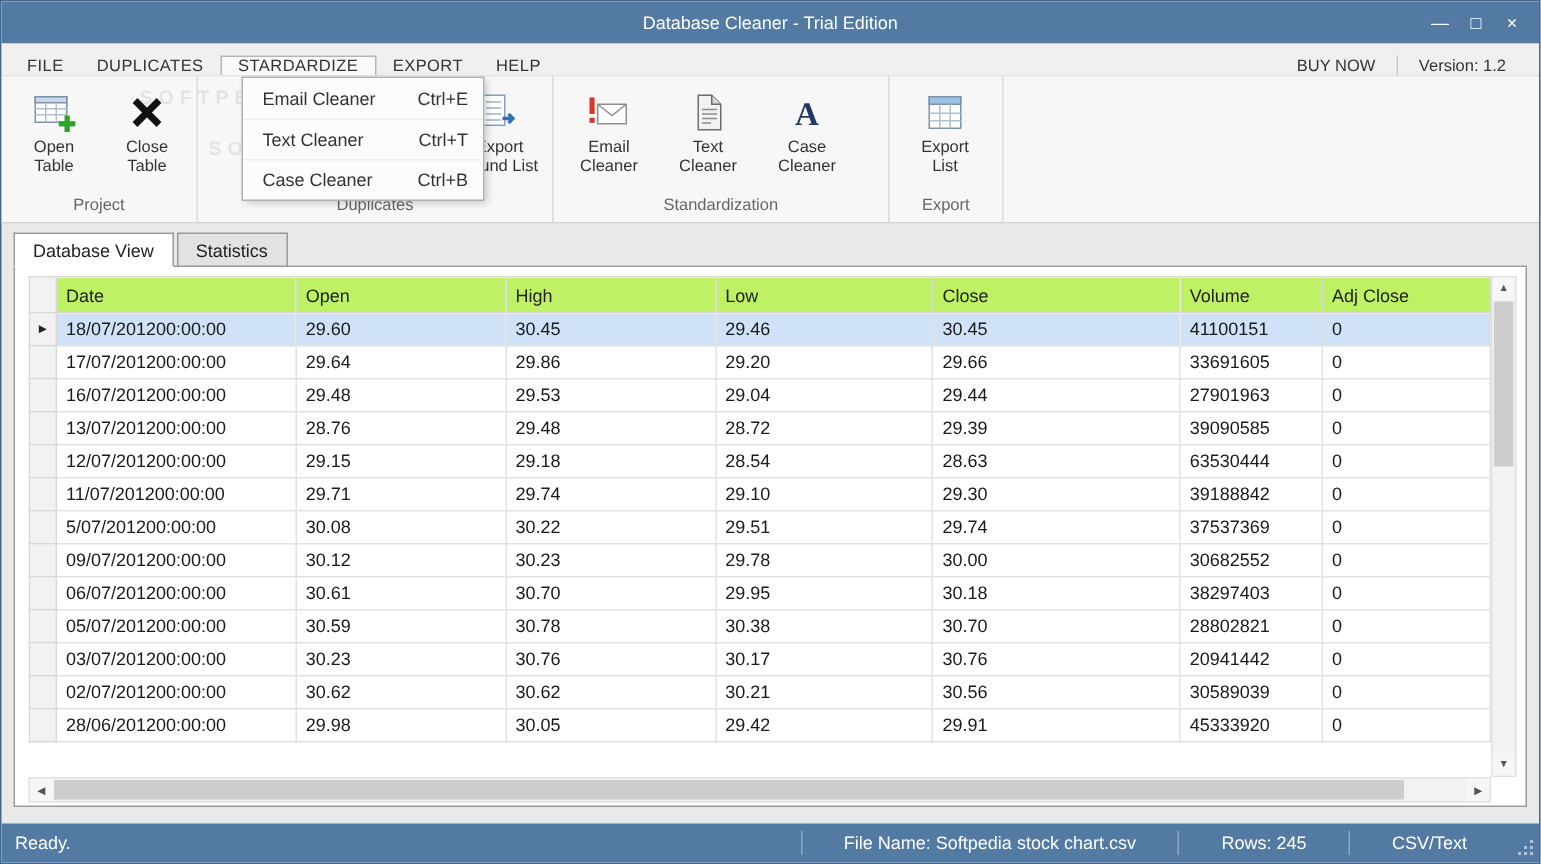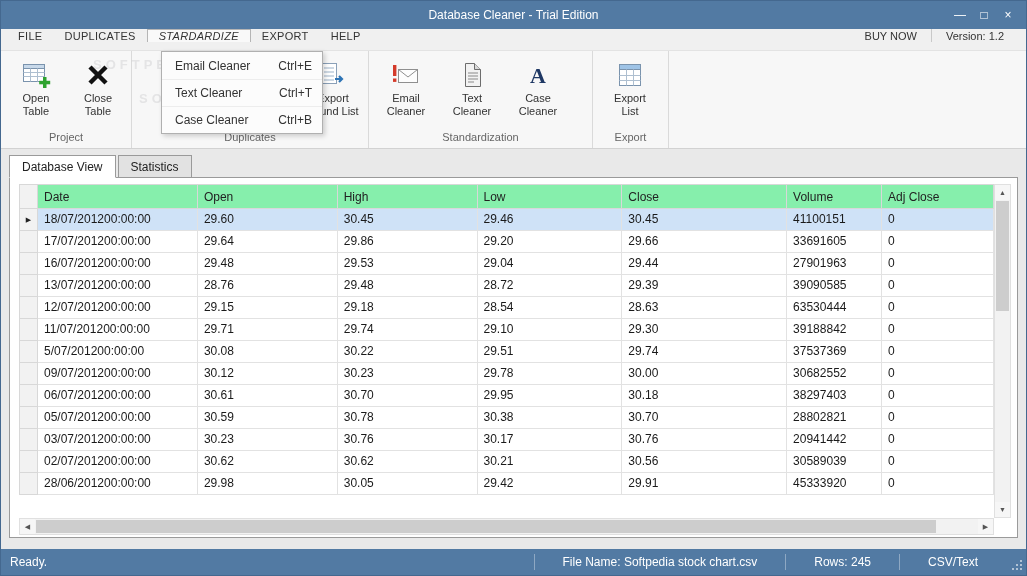--- a/index.html
+++ b/index.html
@@ -11,26 +11,26 @@
   .titlebar { position:absolute; top:0; left:0; right:0; height:28px;
               background:var(--titlebar,#527aa3); }
   .title { position:absolute; left:0; right:0; top:0; height:16px; line-height:28px;
            text-align:center; color:#fff; font-size:12px; }
   .win-controls { position:absolute; right:6px; top:0; height:28px; display:flex; align-items:center; z-index:2; }
   .win-btn { width:24px; height:20px; color:#fff; font-size:12px; display:flex;
              align-items:center; justify-content:center; cursor:default; }
 
   
   .menubar { position:absolute; top:28px; left:0; right:0; height:22px; background:#f0f0f0;
-             display:flex; align-items:flex-start; font-size:11px; color:#333;
+             display:flex; align-items:flex-end; font-size:11px; color:#333;
              border-bottom:1px solid #e3e3e3; }
   .menu-items { display:flex; padding-left:6px; }
   .menu-item { padding:0 11px; display:flex; align-items:center; letter-spacing:.3px; }
   .menu-item.open { background:#f9f9f9; border:1px solid #b5b5b5; border-bottom:none;
-                    position:relative; z-index:11;font-style:italic; }
+                    position:relative; z-index:11; }
   .menu-right { margin-left:auto; display:flex; align-items:center; padding-right:8px; }
   .buynow { padding:0 14px; }
   .menusep { width:1px; height:13px; background:#c9c9c9; }
   .version { padding:0 14px; }
 
   
   .ribbon { position:absolute; top:50px; left:0; right:0; height:98px; background:#f7f7f7;
             border-bottom:1px solid #d2d2d2; }
   .rgroups { display:flex; height:100%; }
   .rgroup { display:flex; flex-direction:column; border-right:1px solid #dadada; height:100%; }
@@ -63,21 +63,21 @@
          background:#e2e2e2; margin-right:2px; cursor:default; }
   .tab.active { background:#fff; border-bottom:1px solid #fff; }
 
   
   .panel { position:absolute; left:8px; right:8px; top:176px; height:361px; background:#fff;
            border:1px solid #9a9a9a; }
   .grid-clip { position:absolute; left:9px; top:6px; width:975px; height:334px; overflow:hidden; }
   .grid { border-collapse:collapse; table-layout:fixed; font-size:12px; color:#1a1a1a; }
   .grid th, .grid td { border:1px solid #e2e2e2; padding:0 6px; text-align:left;
                        white-space:nowrap; overflow:hidden; font-weight:normal; }
-  .grid th { height:24px; background:#86efac; border-color:#d8d8d8; color:#222; }
+  .grid th { height:24px; background:#bef264; border-color:#d8d8d8; color:#222; }
   .grid td { height:21px; line-height:21px; }
   .grid .rowhdr { background:#f2f2f2; border-color:#d8d8d8; padding:0; text-align:center;
                   font-size:7px; color:#222; }
   .grid tr.selected td { background:var(--selection,#cfe2f7); }
   .grid tr.selected td.rowhdr { background:#f2f2f2; }
 
   
   .vscroll { position:absolute; right:6px; top:6px; width:17px; height:334px; background:#f2f2f2;
              border:1px solid #e0e0e0; }
   .hscroll { position:absolute; left:9px; bottom:2px; width:975px; height:17px; background:#f2f2f2;

